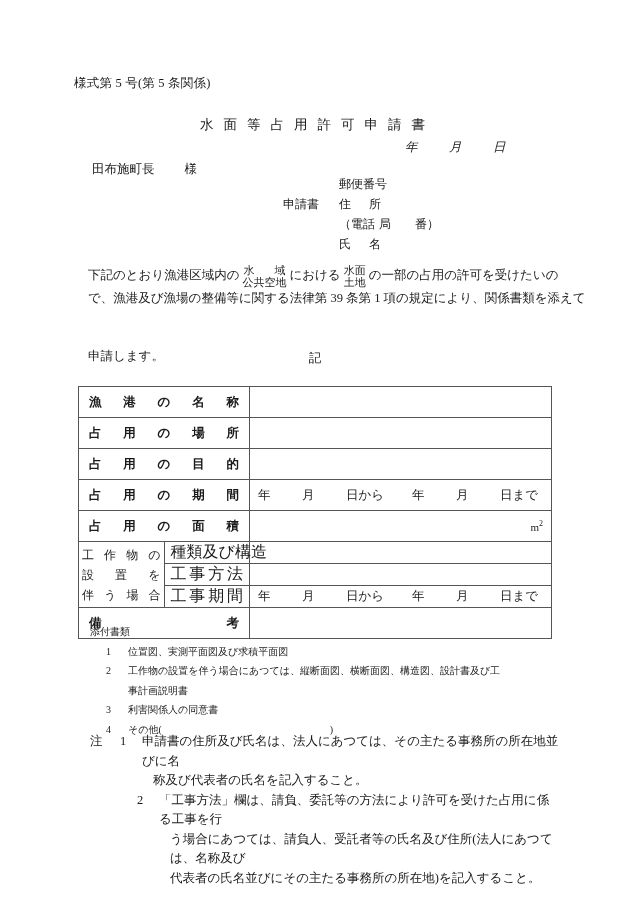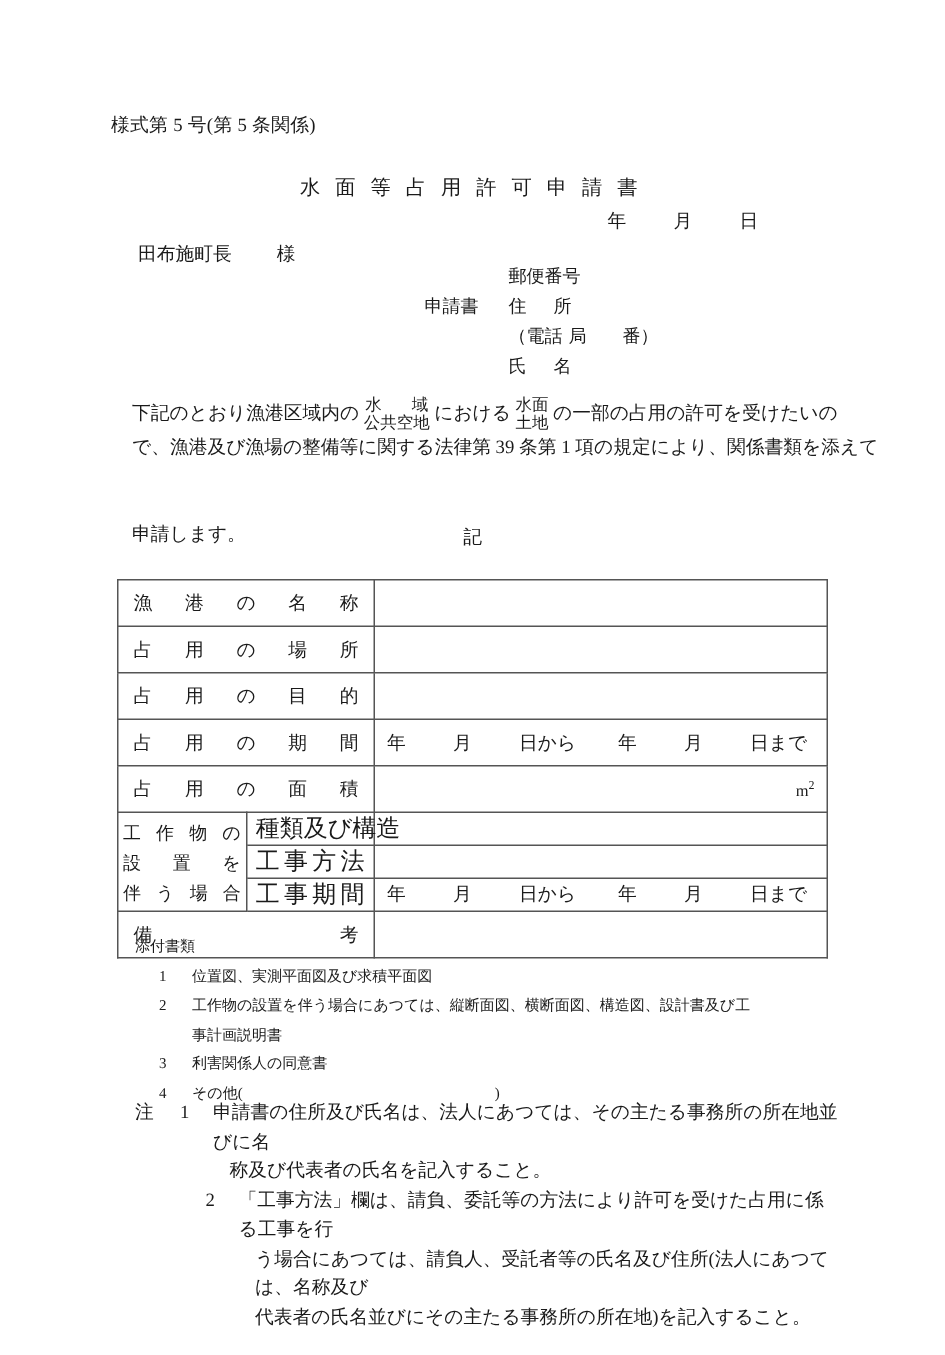--- a/index.html
+++ b/index.html
@@ -40,20 +40,21 @@
   }
   .doc-title span { margin-right: 10px; }
   .doc-title span:last-child { margin-right: 0; }
 
   .date-line {
     position: absolute;
     left: 405px;
     top: 139px;
     font-size: 12.5px;
     white-space: nowrap;
+    font-style: italic;
   }
   .date-line .d { display: inline-block; width: 44px; }
   .date-line .d:last-child { width: auto; }
 
   .addressee {
     position: absolute;
     left: 92px;
     top: 161px;
     font-size: 12.5px;
     white-space: nowrap;
@@ -145,20 +146,21 @@
     padding: 0;
     vertical-align: middle;
   }
   .tbl .lbl {
     width: 150px;
     height: 30px;
     text-align: justify;
     text-align-last: justify;
     padding: 0 10px;
     white-space: nowrap;
+    font-weight: bold;
   }
   .tbl .val {
     padding: 0 8px;
   }
   .tbl .tall { height: 30px; }
   .tbl .short { height: 20px; }
   .tbl .sublbl {
     width: 98px;
     text-align: justify;
     text-align-last: justify;

